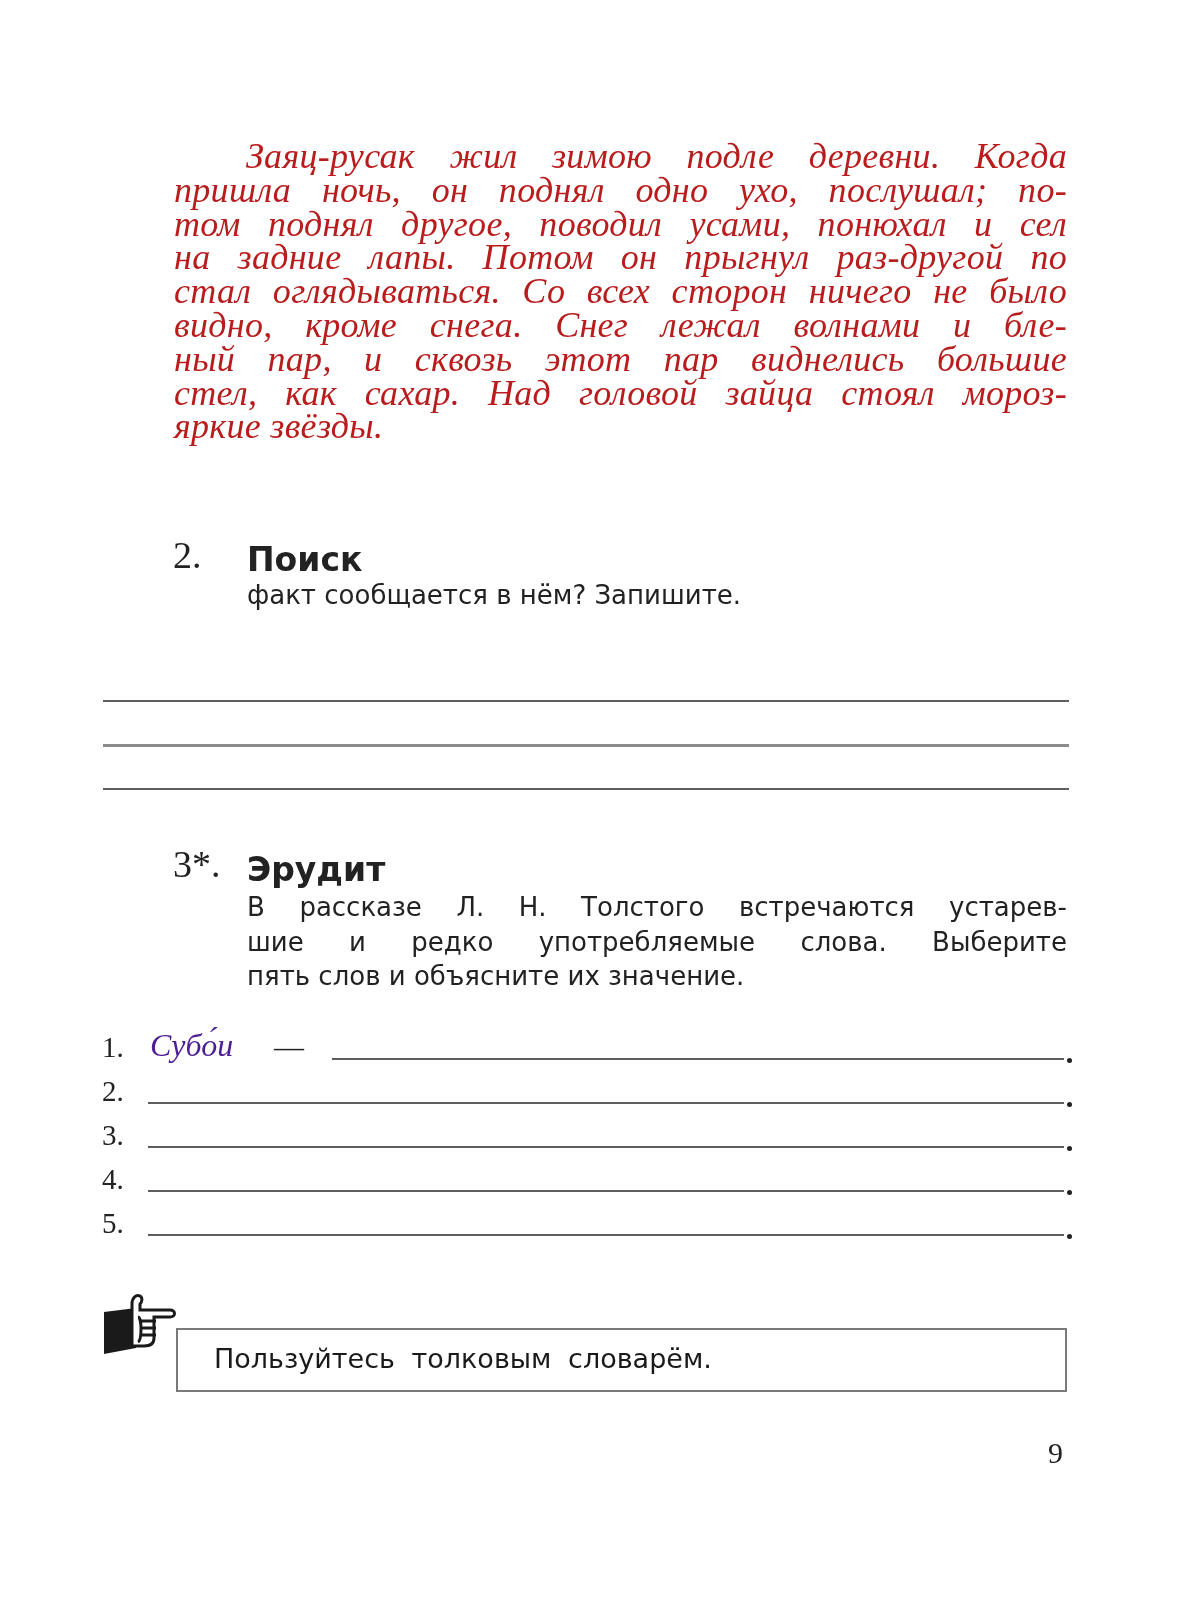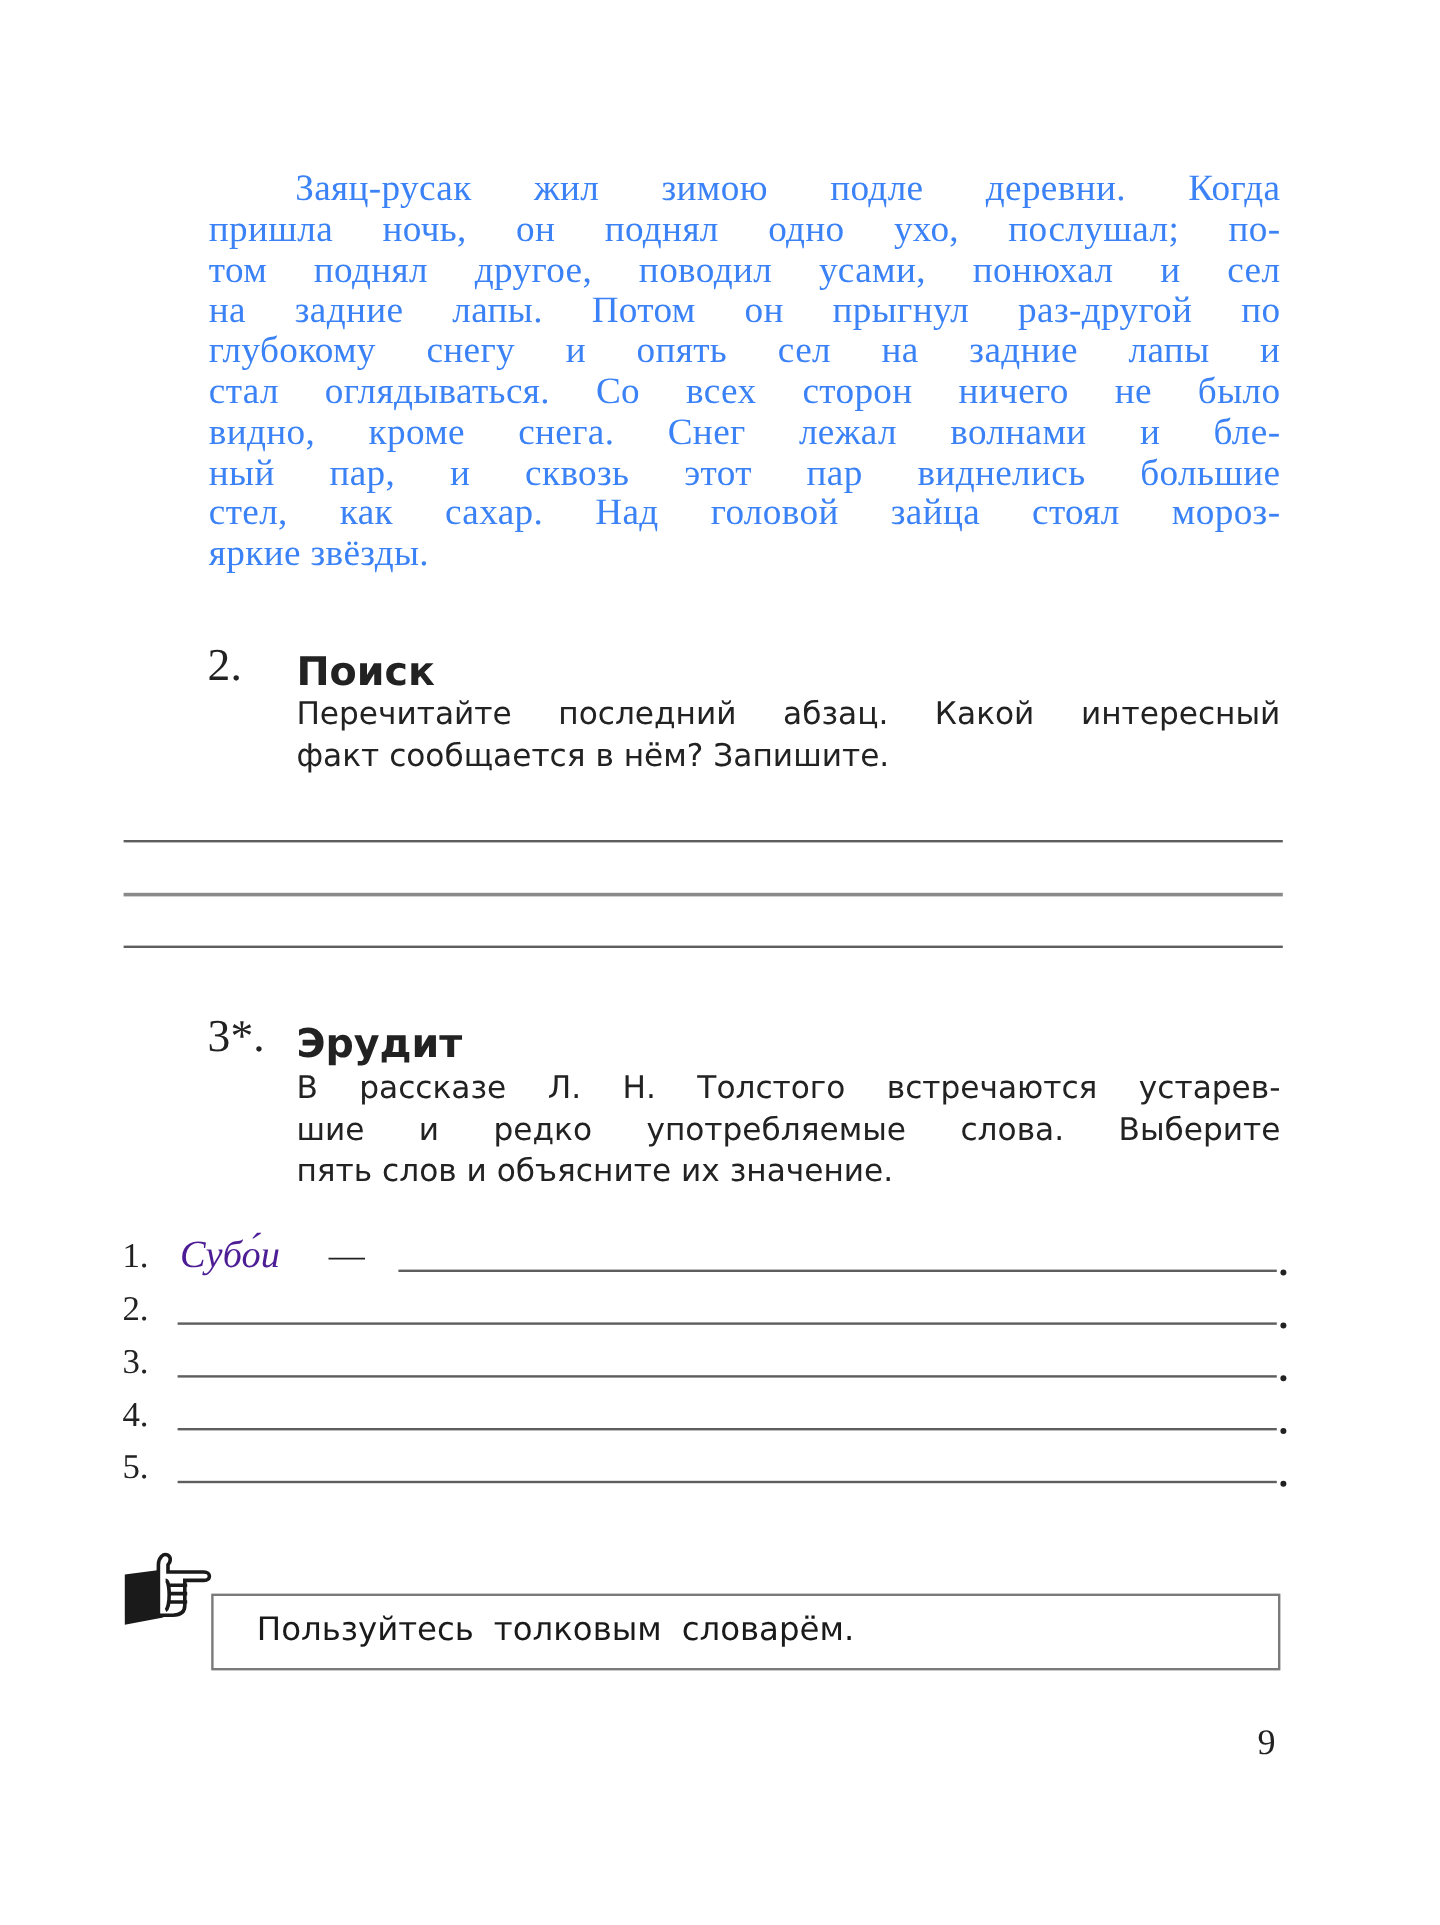--- a/index.html
+++ b/index.html
@@ -1,22 +1,22 @@
 <!DOCTYPE html>
 <html><head>
   <meta charset="utf-8">
   <style>
     html, body { margin: 0; padding: 0; background: #ffffff; }
     body { width: 1200px; height: 1604px; position: relative; overflow: hidden; color: #1a1a1a; }
 
     .story {
       position: absolute; left: 174px; top: 140px; width: 893px;
       font-family: "Liberation Serif", "DejaVu Serif", serif;
-      font-size: 31px; line-height: 33.8px; letter-spacing: 0.3px;
-      text-align: justify; color: #3b82f6;
+      font-size: 36px; line-height: 33.8px; letter-spacing: 0.3px;
+      text-align: justify; color: #b91c1c; font-style: italic;
     }
     .story-line { display: block; text-align: justify; text-align-last: justify; white-space: nowrap; }
     .story-line.first { padding-left: 72px; }
     .story-line.last { text-align-last: left; }
 
     .task-num {
       position: absolute; font-family: "Liberation Serif", "DejaVu Serif", serif;
       font-size: 38px; font-weight: normal; color: #222;
     }
     .task-title {
@@ -68,32 +68,30 @@
     }
   </style>
 </head>
 <body>
 
 <div class="story">
   <span class="story-line first">Заяц-русак жил зимою подле деревни. Когда</span>
   <span class="story-line">пришла ночь, он поднял одно ухо, послушал; по-</span>
   <span class="story-line">том поднял другое, поводил усами, понюхал и сел</span>
   <span class="story-line">на задние лапы. Потом он прыгнул раз-другой по</span>
-  <span class="story-line">глубокому снегу и опять сел на задние лапы и</span>
   <span class="story-line">стал оглядываться. Со всех сторон ничего не было</span>
   <span class="story-line">видно, кроме снега. Снег лежал волнами и бле-</span>
   <span class="story-line">ный пар, и сквозь этот пар виднелись большие</span>
   <span class="story-line">стел, как сахар. Над головой зайца стоял мороз-</span>
   <span class="story-line last">яркие звёзды.</span>
 </div>
 
 <div class="task-num" style="left:173px; top:533px;">2.</div>
 <div class="task-title" style="left:247px; top:540px;">Поиск</div>
 <div class="task-text" style="top:578px;">
-  <span class="tline">Перечитайте последний абзац. Какой интересный</span>
   <span class="tline last">факт сообщается в нём? Запишите.</span>
 </div>
 
 <div class="answer-line" style="top:700px;"></div>
 <div class="answer-line" style="top:744px; border-top-color:#8a8a8a; border-top-width:3px;"></div>
 <div class="answer-line" style="top:788px;"></div>
 
 <div class="task-num" style="left:173px; top:842px;">3*.</div>
 <div class="task-title" style="left:247px; top:850px;">Эрудит</div>
 <div class="task-text" style="top:890px;">

